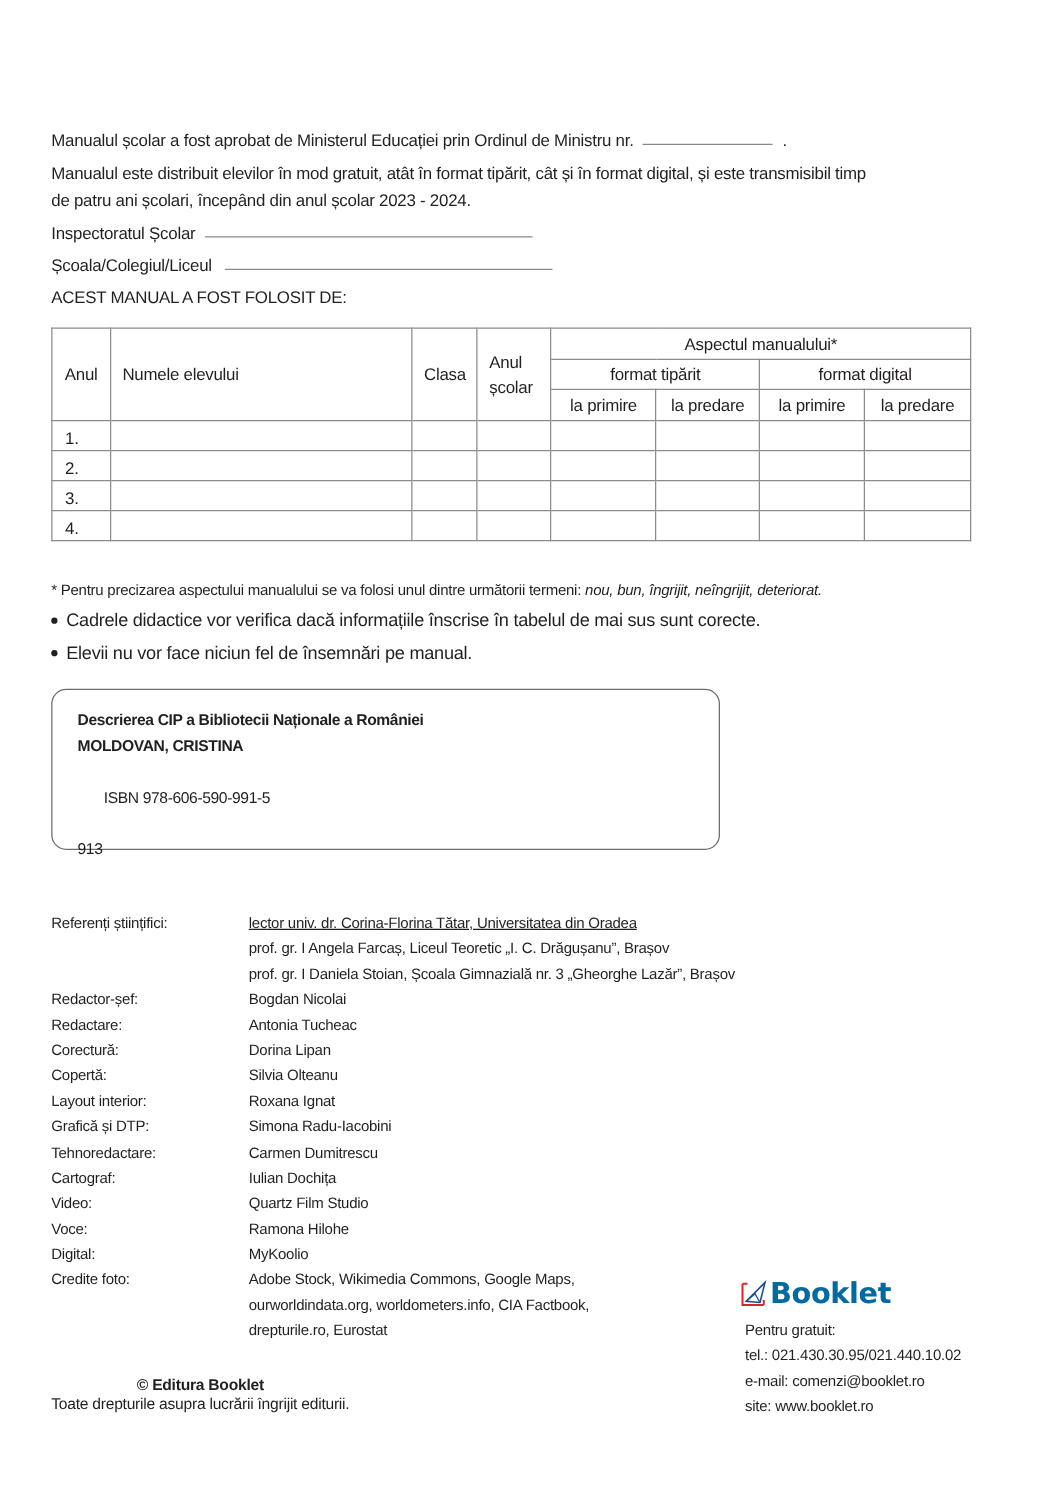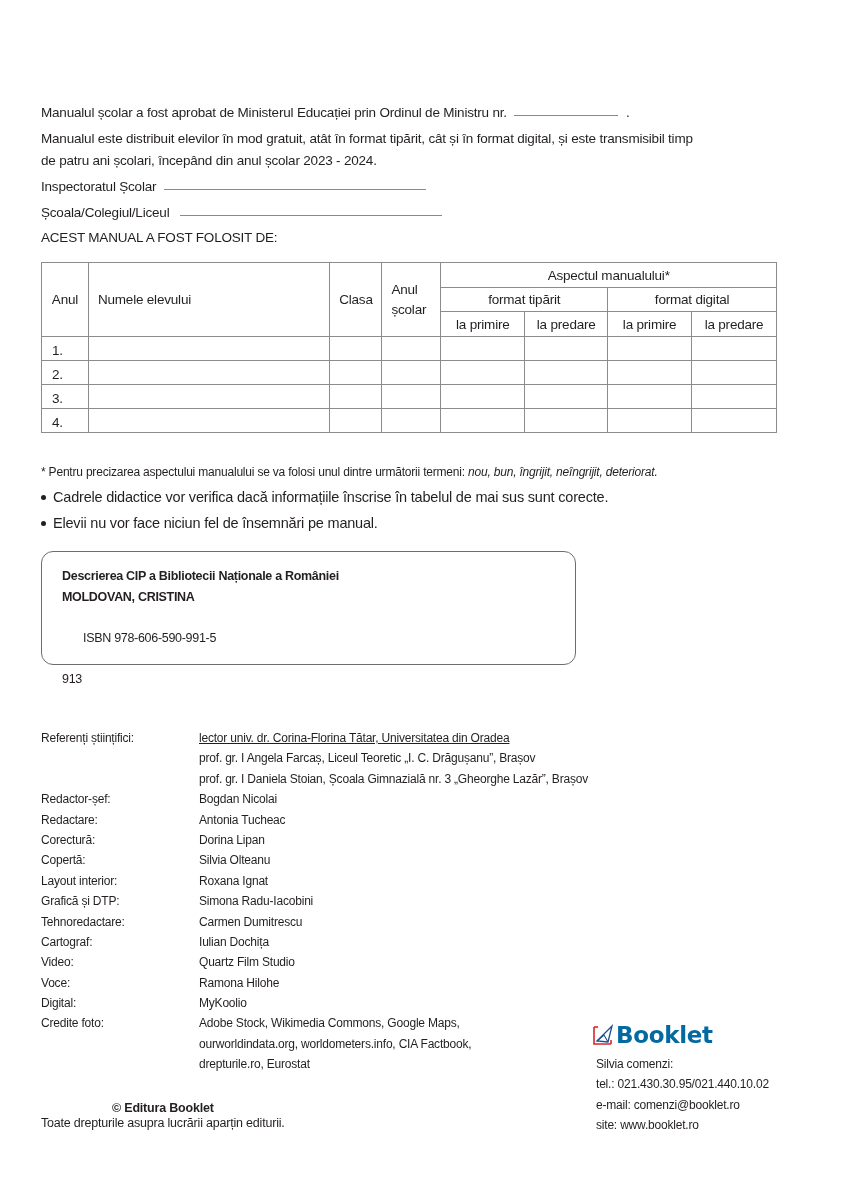--- a/index.html
+++ b/index.html
@@ -30,21 +30,21 @@
   .tbl .c { text-align: center; }
   .tbl .l { text-align: left; padding-left: 9px; }
   .tbl .num { text-align: left; padding-left: 10px; vertical-align: bottom; padding-bottom: 2px; }
 
   .footnote { font-size: 12px; letter-spacing: -0.2px; white-space: nowrap; }
   .footnote i { font-style: italic; }
   .bullet { font-size: 14.5px; letter-spacing: -0.2px; white-space: nowrap; }
   .bullet .dot { display: inline-block; width: 5px; height: 5px; border-radius: 50%; background: #231f20; margin-right: 7px; vertical-align: middle; position: relative; top: -1px; }
 
   .cip {
-    position: absolute; left: 41px; top: 551px; width: 535px; height: 114px;
+    position: absolute; left: 41px; top: 551px; width: 535px; height: 129px;
     border: 1px solid #6d6d6d; border-radius: 12px; box-sizing: border-box;
   }
   .cip .t { position: absolute; font-size: 12.5px; letter-spacing: -0.3px; white-space: nowrap; }
   .cip .b { font-weight: bold; }
 
   .credits { position: absolute; left: 41px; top: 731px; font-size: 12px; letter-spacing: -0.2px; }
   .credits .row { position: relative; height: 20.4px; white-space: nowrap; }
   .credits .lbl { position: absolute; left: 0; top: 0; }
   .credits .val { position: absolute; left: 158px; top: 0; }
 
@@ -233,22 +233,22 @@
     <path d="M2 3 L2 20 L19 20" fill="none" stroke="#d9262c" stroke-width="1.6"></path>
     <path d="M2 3 L6 3" fill="none" stroke="#d9262c" stroke-width="1.6"></path>
     <path d="M19 20 L19 16" fill="none" stroke="#d9262c" stroke-width="1.6"></path>
     <path d="M5 17 L20 2 L16 18 Z" fill="none" stroke="#1f4e8c" stroke-width="1.3"></path>
     <path d="M5 17 L12 11 L16 18" fill="none" stroke="#1f4e8c" stroke-width="1.1"></path>
   </svg>
   <span class="word">Booklet</span>
 </div>
 
 <div class="contact">
-  <div>Silvia comenzi:</div>
+  <div>Pentru gratuit:</div>
   <div>tel.: 021.430.30.95/021.440.10.02</div>
   <div>e-mail: comenzi@booklet.ro</div>
   <div>site: www.booklet.ro</div>
 </div>
 
 <div class="copy">
   <div class="b">© Editura Booklet</div>
-  <div style="margin-top:1px;">Toate drepturile asupra lucrării aparțin editurii.</div>
+  <div style="margin-top:1px;">Toate drepturile asupra lucrării îngrijit editurii.</div>
 </div>
 
 </body></html>

